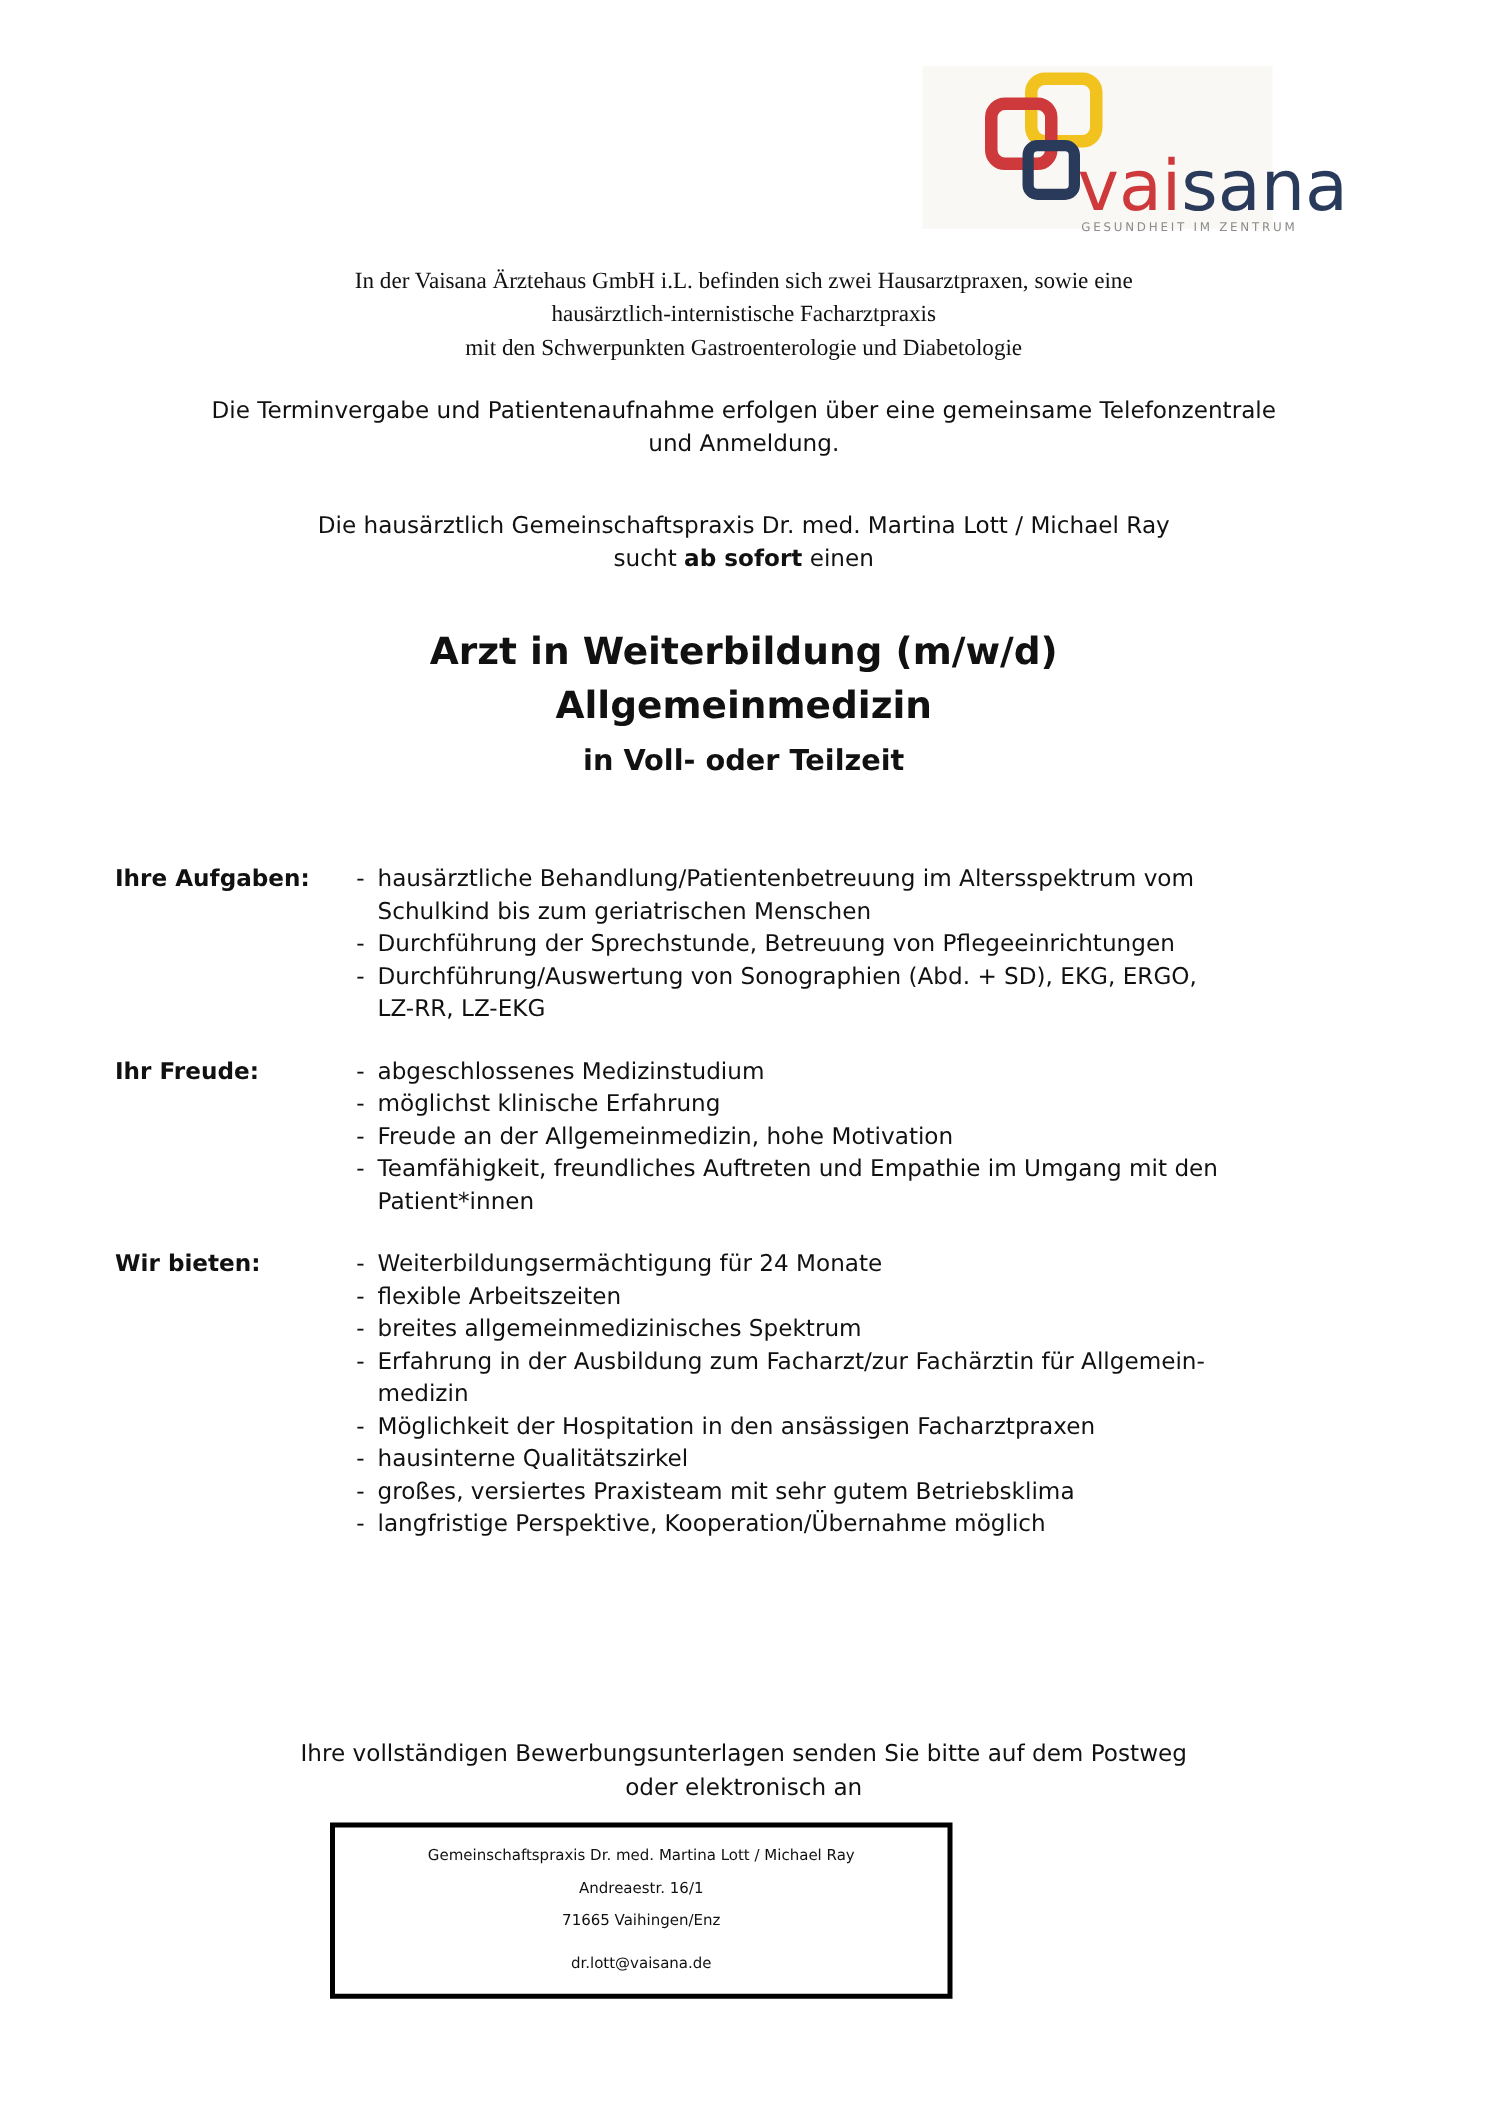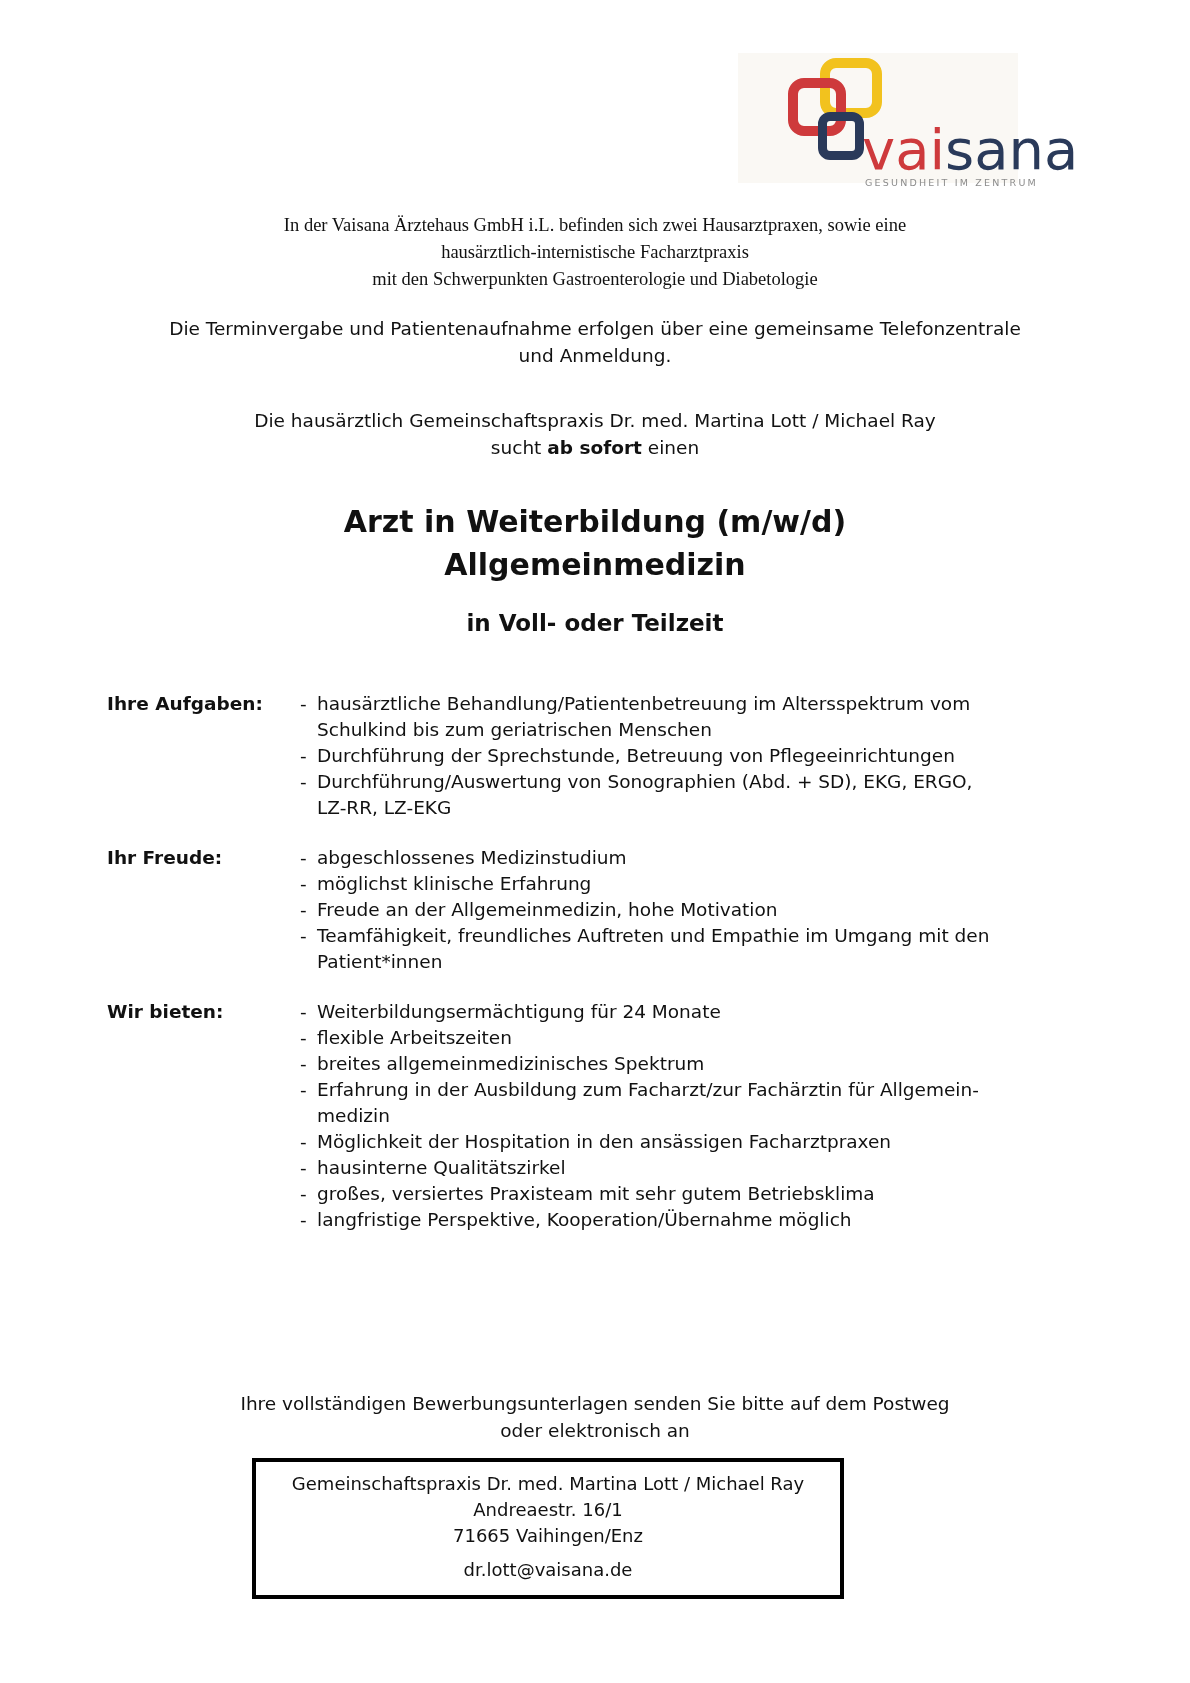--- a/index.html
+++ b/index.html
@@ -38,38 +38,38 @@
   .center-block { position:absolute; left:0; width:100%; text-align:center; font-size:18.5px; line-height:27px; }
   .center-block .line { display:block; white-space:nowrap; }
   #intro1  { top:212px;font-family:Liberation Serif, serif; }
   #intro2  { top:315px; }
   #vacancy { top:407px; }
   #closing { top:1390px; }
 
   
   #title { top:500px; }
   #title .h-line { display:block; font-size:30px; font-weight:bold; line-height:43px; white-space:nowrap; }
-  #title .h-sub  { display:block; font-size:23px; font-weight:bold; line-height:30px; margin-top:22px; white-space:nowrap; }
-
-  
-  #sections { position:absolute; top:691px; left:107px; width:990px; font-size:18.5px; line-height:26px; }
+  #title .h-sub  { display:block; font-size:23px; font-weight:bold; line-height:30px; margin-top:8px; white-space:nowrap; }
+
+  
+  #sections { position:absolute; top:691px; left:92px; width:990px; font-size:18.5px; line-height:26px; }
   .section { display:flex; margin-bottom:24px; }
   .section-label { flex:0 0 193px; font-weight:bold; }
   .section-items { flex:1; }
   .bullet { display:flex; }
   .dash { flex:0 0 17px; }
   .btext { flex:1; }
   .line { display:block; white-space:nowrap; }
   b.inline-bold { font-weight:bold; }
 
   
   #addr-box {
-    position:absolute; top:1458px; left:252px; width:592px;
+    position:absolute; top:1458px; left:264px; width:498px;
     border:4px solid #000000; box-sizing:border-box;
-    text-align:center; font-size:18px; line-height:26px;
+    text-align:center; font-size:12px; line-height:26px;
     padding:9px 0 12px 0;
   }
   #addr-box .line { white-space:nowrap; }
   #addr-box .email-line { margin-top:8px; }
 </style>
 </head>
 <body>
 
 <div class="sheet">
 

